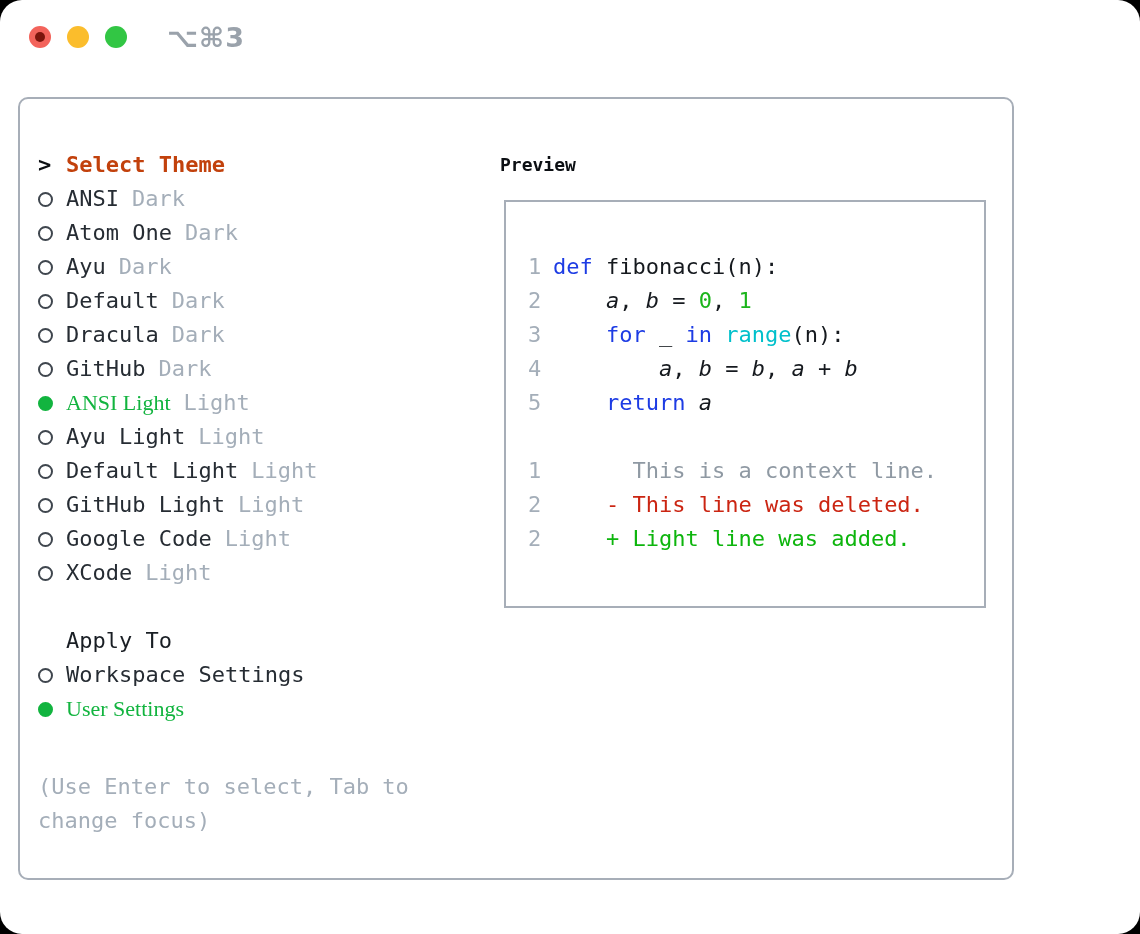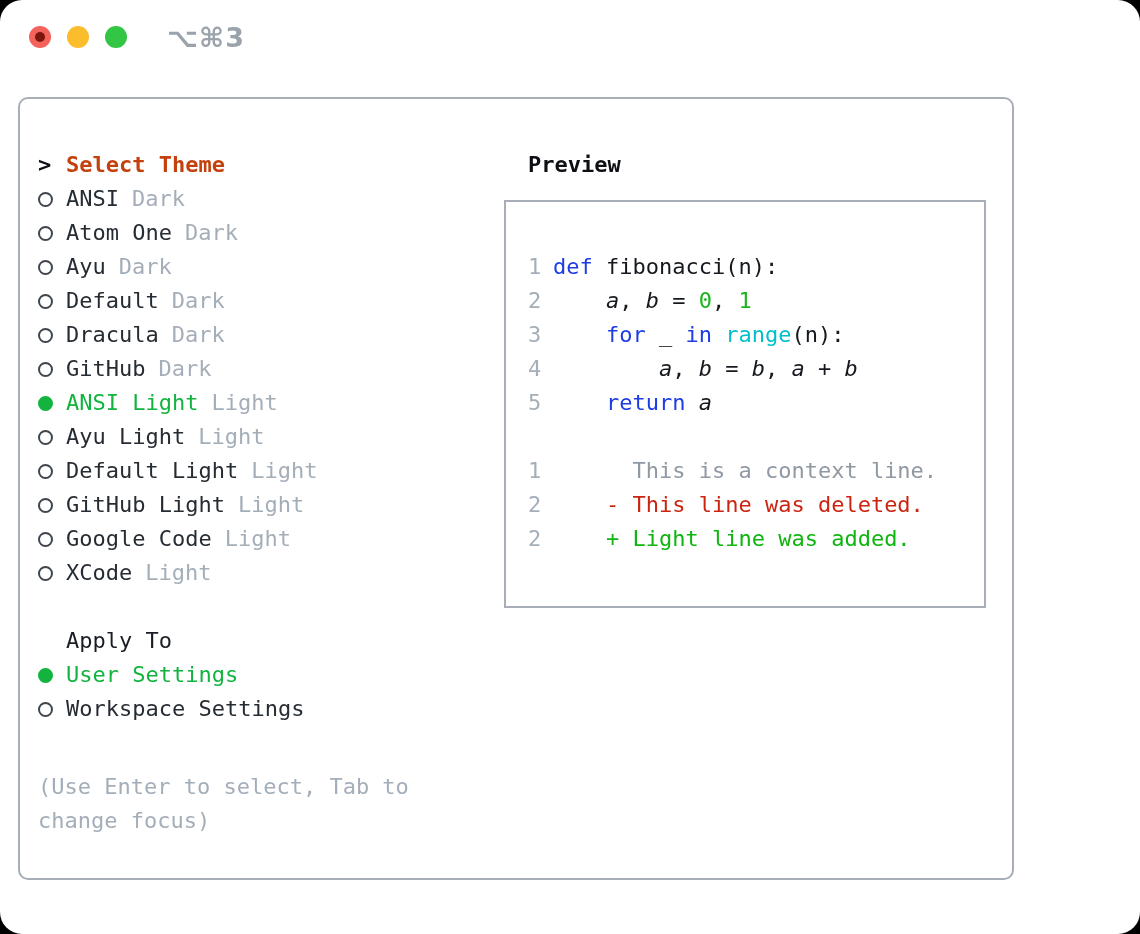--- a/index.html
+++ b/index.html
@@ -24,25 +24,25 @@
   .left-col{position:absolute; left:18px; top:49px; font-size:22px; line-height:34px; color:var(--text_dark);}
   .row{display:flex; height:34px; align-items:center;}
   .marker{width:28px; flex:none; display:flex; align-items:center;}
   .caret{font-weight:bold; color:#0c0f13;}
   .big-title{font-weight:bold; color:#c2410c; white-space:pre;}
   .sub-title{color:#191e24; white-space:pre;}
   .radio{width:15px; height:15px; border:2.5px solid #3f464e; border-radius:50%;}
   .item .name{color:var(--text_dark); white-space:pre;}
   .item .tag{color:var(--muted_gray); margin-left:13px; white-space:pre;}
   .item.selected .radio{background:var(--accent_green); border-color:var(--accent_green);}
-  .item.selected .name{color:var(--accent_green);}
+  .item.selected .name{color:var(--accent_green);font-family:Liberation Serif, serif;}
   .help{color:var(--muted_gray); width:400px; margin-top:44px; white-space:normal;}
   
   .preview-title{position:absolute; left:480px; top:49px; height:34px; line-height:34px;
-    font-size:22px; font-weight:bold; color:#0c0f13;margin-left:28px;}
+    font-size:18px; font-weight:bold; color:#0c0f13;}
   .preview-box{position:absolute; left:484px; top:101px; width:482px; height:408px;
     border:2px solid var(--panel_border); padding:48px 0 0 22px; font-size:22px; line-height:34px; background:#fff;}
   .cline{white-space:pre; height:34px;}
   .ln{display:inline-block; width:25px; color:var(--muted_gray);}
   .tok{white-space:pre;}
   .tok.plain{color:#15191e;}
   .tok.kw{color:var(--keyword_blue);}
   .tok.builtin{color:var(--builtin_cyan);}
   .tok.num{color:var(--number_green);}
   .tok.var{color:#15191e; font-style:italic;}
@@ -163,31 +163,31 @@
         </div>
 
       <div class="row"></div>
 
       <div class="row">
         <span class="marker"></span>
         <span class="sub-title">Apply To</span>
       </div>
 
       <div id="apply-list">
+          <div class="row item">
+            <span class="marker">
+              <span class="radio"></span>
+            </span>
+            <span class="name">Workspace Settings</span>
+          </div>
           <div class="row item selected">
             <span class="marker">
               <span class="radio"></span>
             </span>
             <span class="name">User Settings</span>
-          </div>
-          <div class="row item">
-            <span class="marker">
-              <span class="radio"></span>
-            </span>
-            <span class="name">Workspace Settings</span>
           </div>
         </div>
 
       <div class="help">(Use Enter to select, Tab to change focus)</div>
     </div>
 
     <div class="preview-title">Preview</div>
 
     <div class="preview-box">
       <div id="code-lines">

